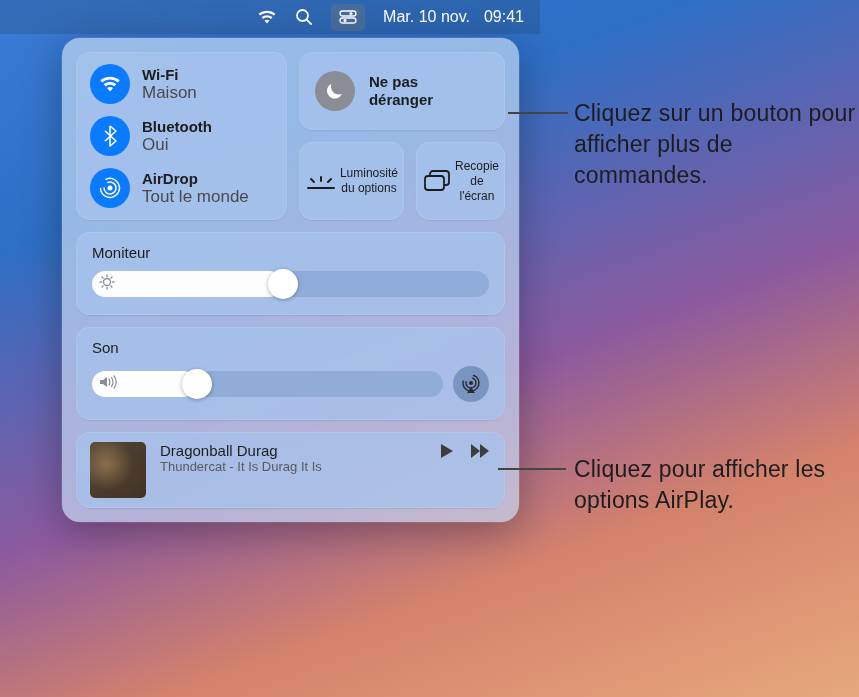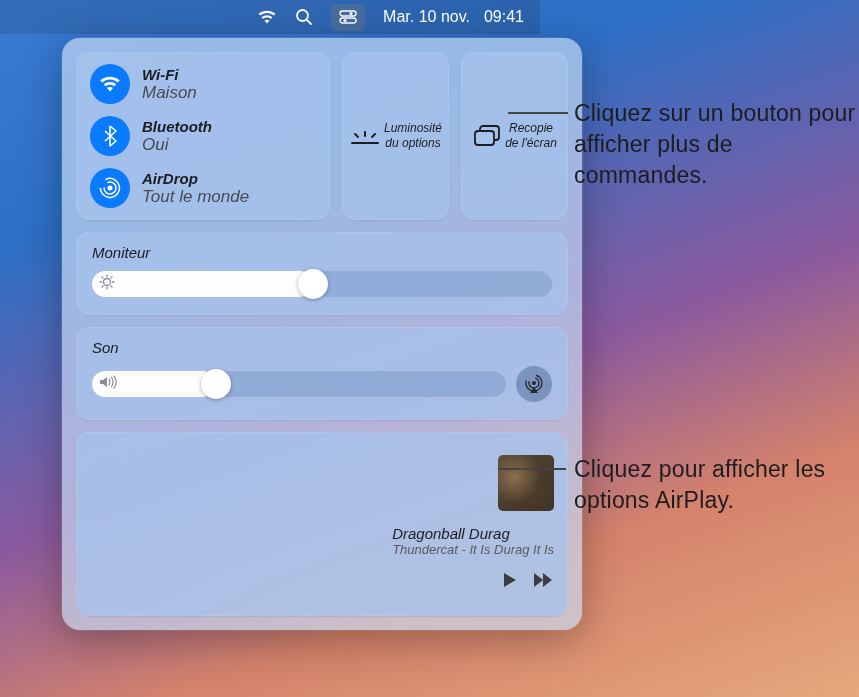--- a/index.html
+++ b/index.html
@@ -44,27 +44,26 @@
     }
     .menubar .date {
       font-weight: 500;
       display: flex;
       gap: 14px;
     }
     .control-center {
       position: absolute;
       top: 38px;
       left: 62px;
-      width: 520px;
+      width: 457px;
       background: rgba(200, 220, 245, 0.68);
       backdrop-filter: blur(30px);
       border-radius: 18px;
       padding: 14px;
       box-shadow: 0 10px 40px rgba(0,0,0,0.3), 0 0 0 0.5px rgba(255,255,255,0.25);
-      font-style: italic;
     }
     .cc-row {
       display: flex;
       gap: 12px;
     }
     .cc-tile {
       background: rgba(165, 195, 235, 0.75);
       border-radius: 14px;
       box-shadow: 0 1px 1px rgba(0,0,0,0.08), inset 0 0 0 0.5px rgba(255,255,255,0.2);
     }
@@ -204,25 +203,24 @@
       background: rgba(90, 120, 165, 0.6);
       display: flex;
       align-items: center;
       justify-content: center;
       cursor: pointer;
       color: #2a2a2e;
       flex-shrink: 0;
     }
     .nowplaying-tile {
       margin-top: 12px;
-      padding: 23px 14px;
-      display: flex;
-      align-items: flex-end;
+      padding: 10px 14px;
+      display: flex;
+      align-items: flex-start;
       gap: 14px;
-      flex-direction: column;
     }
     .album-art {
       width: 56px;
       height: 56px;
       border-radius: 5px;
       background: linear-gradient(135deg, #5a4a38, #3a2f24);
       flex-shrink: 0;
       position: relative;
       overflow: hidden;
     }
@@ -348,20 +346,31 @@
             </svg>
         </div>
         <div class="conn-text">
           <div class="title">AirDrop</div>
           <div class="sub">Tout le monde</div>
         </div>
       </div>
     </div>
 
     <div class="right-col">
+      <div class="cc-tile dnd-tile">
+        <div class="circle-icon grey">
+          <svg width="20" height="20" viewBox="0 0 20 20">
+              <path d="M14 13.5 C9.5 13.5 6 10 6 5.5 C6 4.5 6.2 3.6 6.5 2.7 C3.8 3.9 2 6.6 2 9.8 C2 14.1 5.5 17.6 9.8 17.6 C13 17.6 15.7 15.8 16.9 13.1 C16 13.4 15 13.5 14 13.5 Z" fill="white"></path>
+            </svg>
+        </div>
+        <div class="dnd-text">
+          <div>Ne pas</div>
+          <div>déranger</div>
+        </div>
+      </div>
       <div class="small-row">
         <div class="cc-tile small-tile">
           <div class="icon-wrap">
             <svg width="32" height="20" viewBox="0 0 32 20">
                 <line x1="3" y1="17" x2="29" y2="17" stroke="currentColor" stroke-width="2" stroke-linecap="round"></line>
                 <path d="M9 11 L6 8 M16 10 L16 6 M23 11 L26 8" stroke="currentColor" stroke-width="2" stroke-linecap="round"></path>
               </svg>
           </div>
           <div class="label">
             <div>Luminosité</div>

